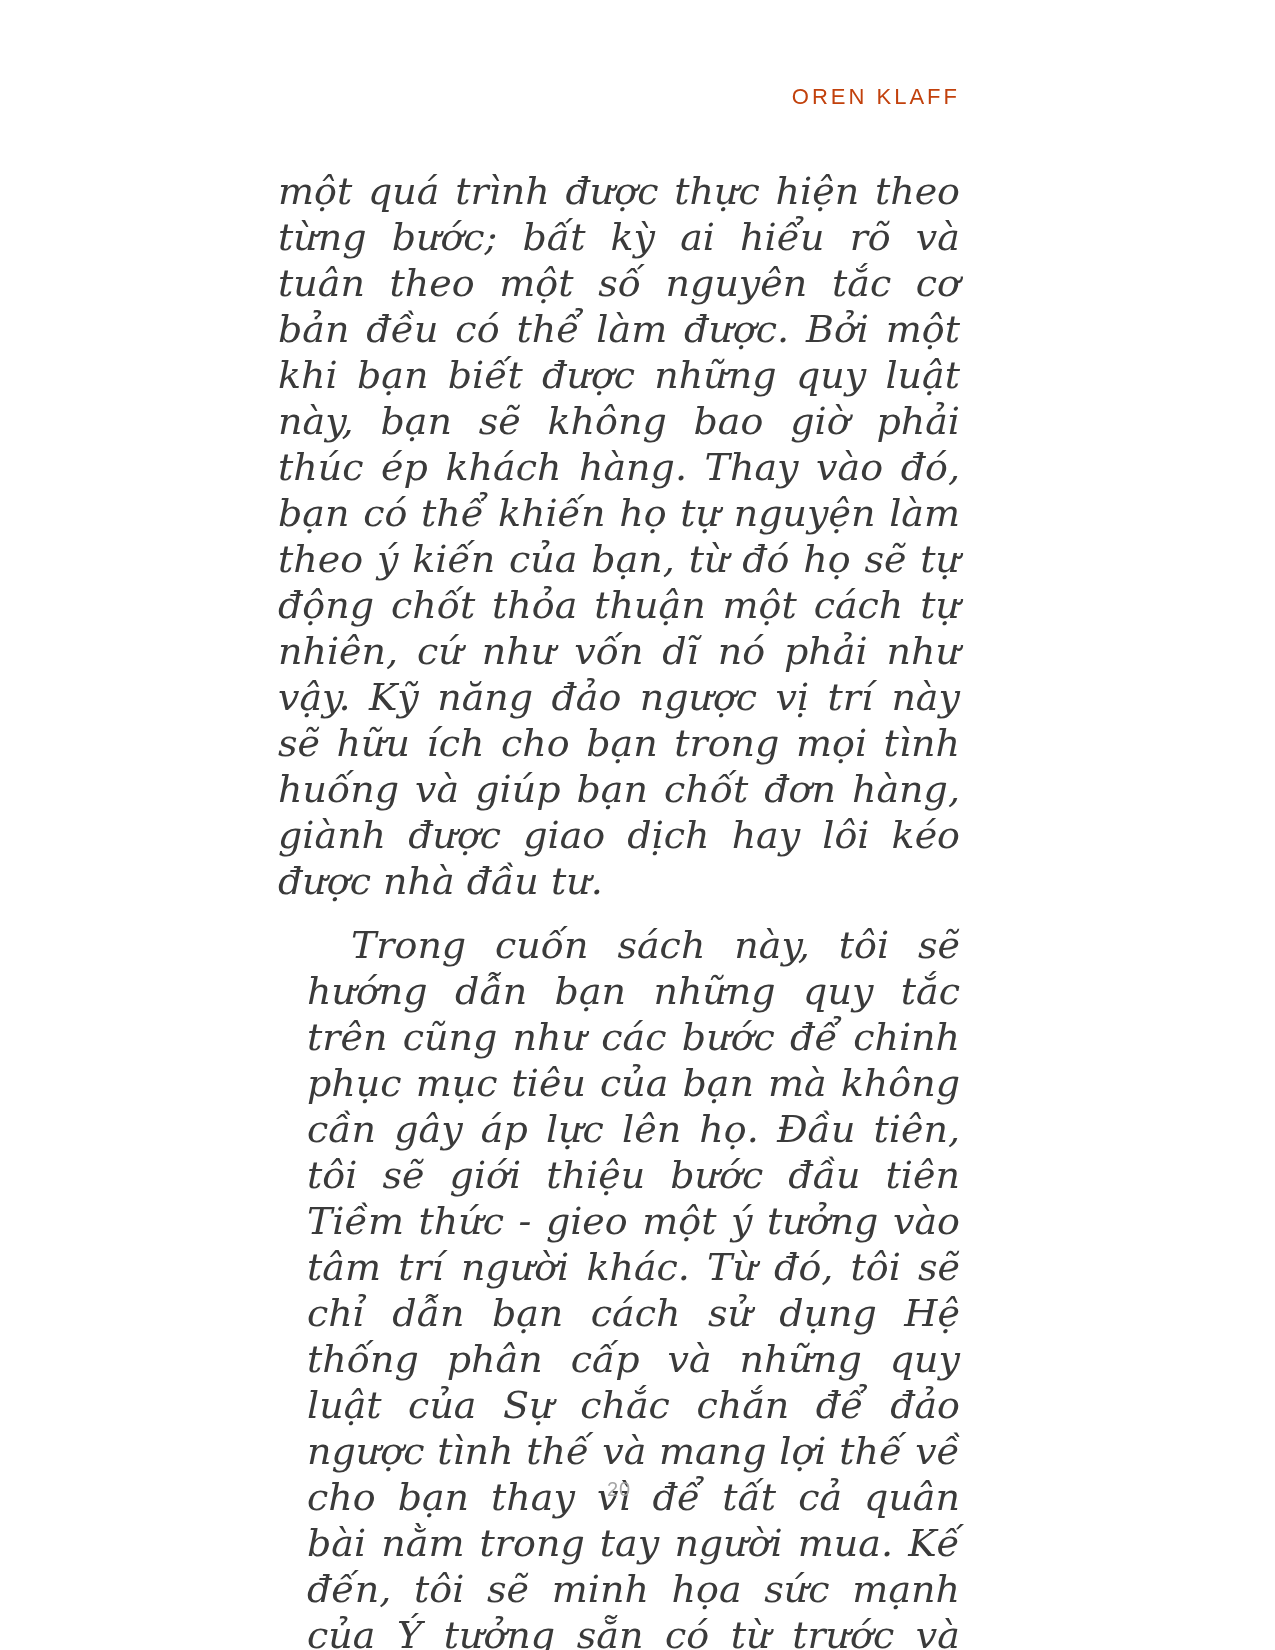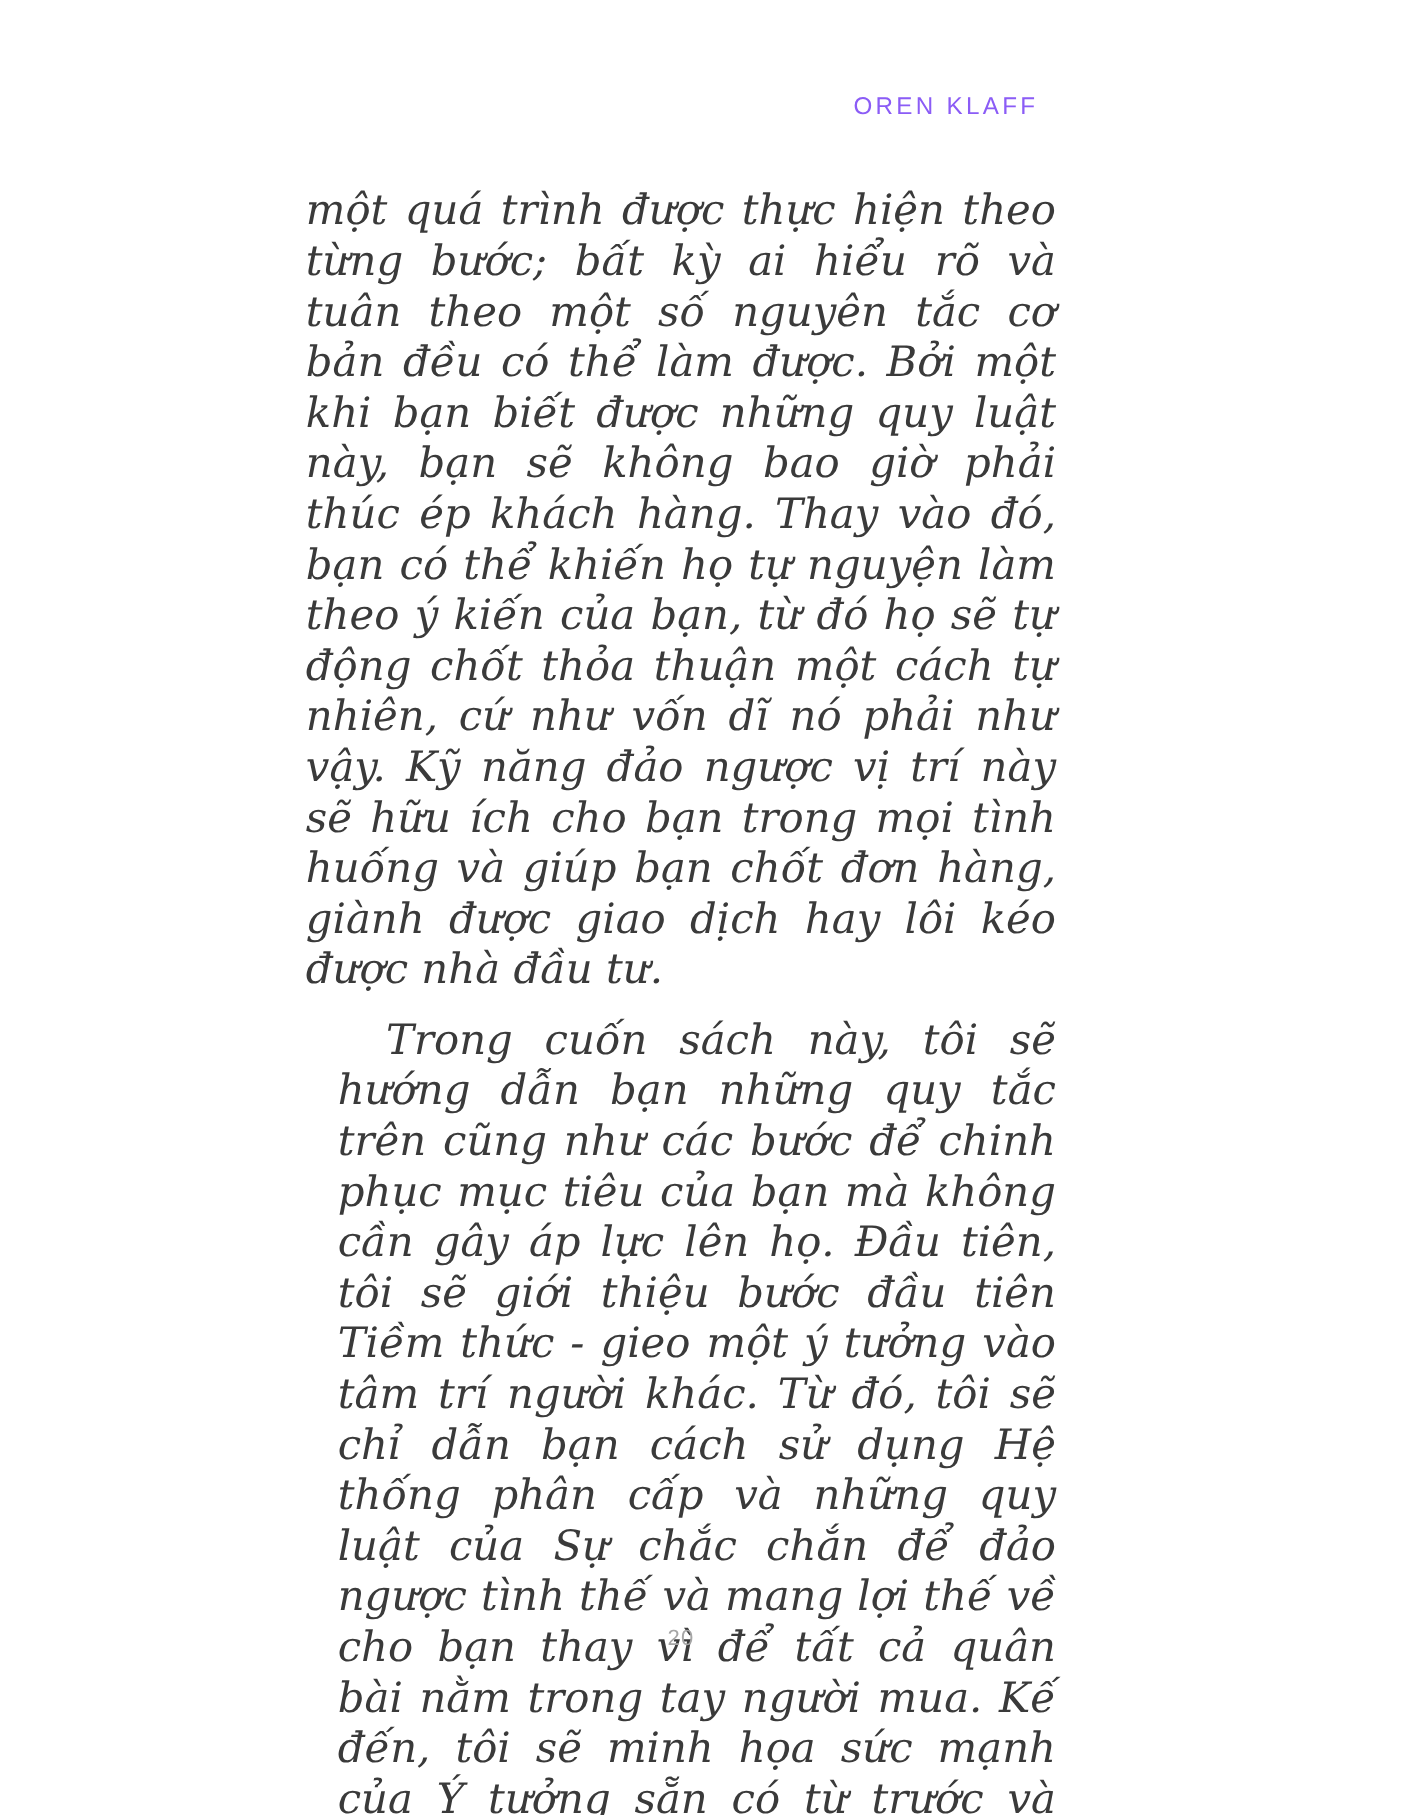--- a/index.html
+++ b/index.html
@@ -12,27 +12,27 @@
     width: 1275px;
     height: 1650px;
     background: #ffffff;
     overflow: hidden;
     font-family: "DejaVu Serif", "Liberation Serif", serif;
     color: #3a3a3a;
   }
   .running-header {
     position: absolute;
     top: 84px;
-    left: 262px;
+    left: 278px;
     width: 682px;
     text-align: right;
     font-family: "Liberation Sans", sans-serif;
     font-size: 22px;
     letter-spacing: 3px;
-    color: #8b5cf6;
+    color: #c2410c;
     font-weight: 400;
   }
   .text-block {
     position: absolute;
     top: 168px;
     left: 278px;
     width: 682px;
     font-size: 38px;
     line-height: 46px;
     text-align: justify;

